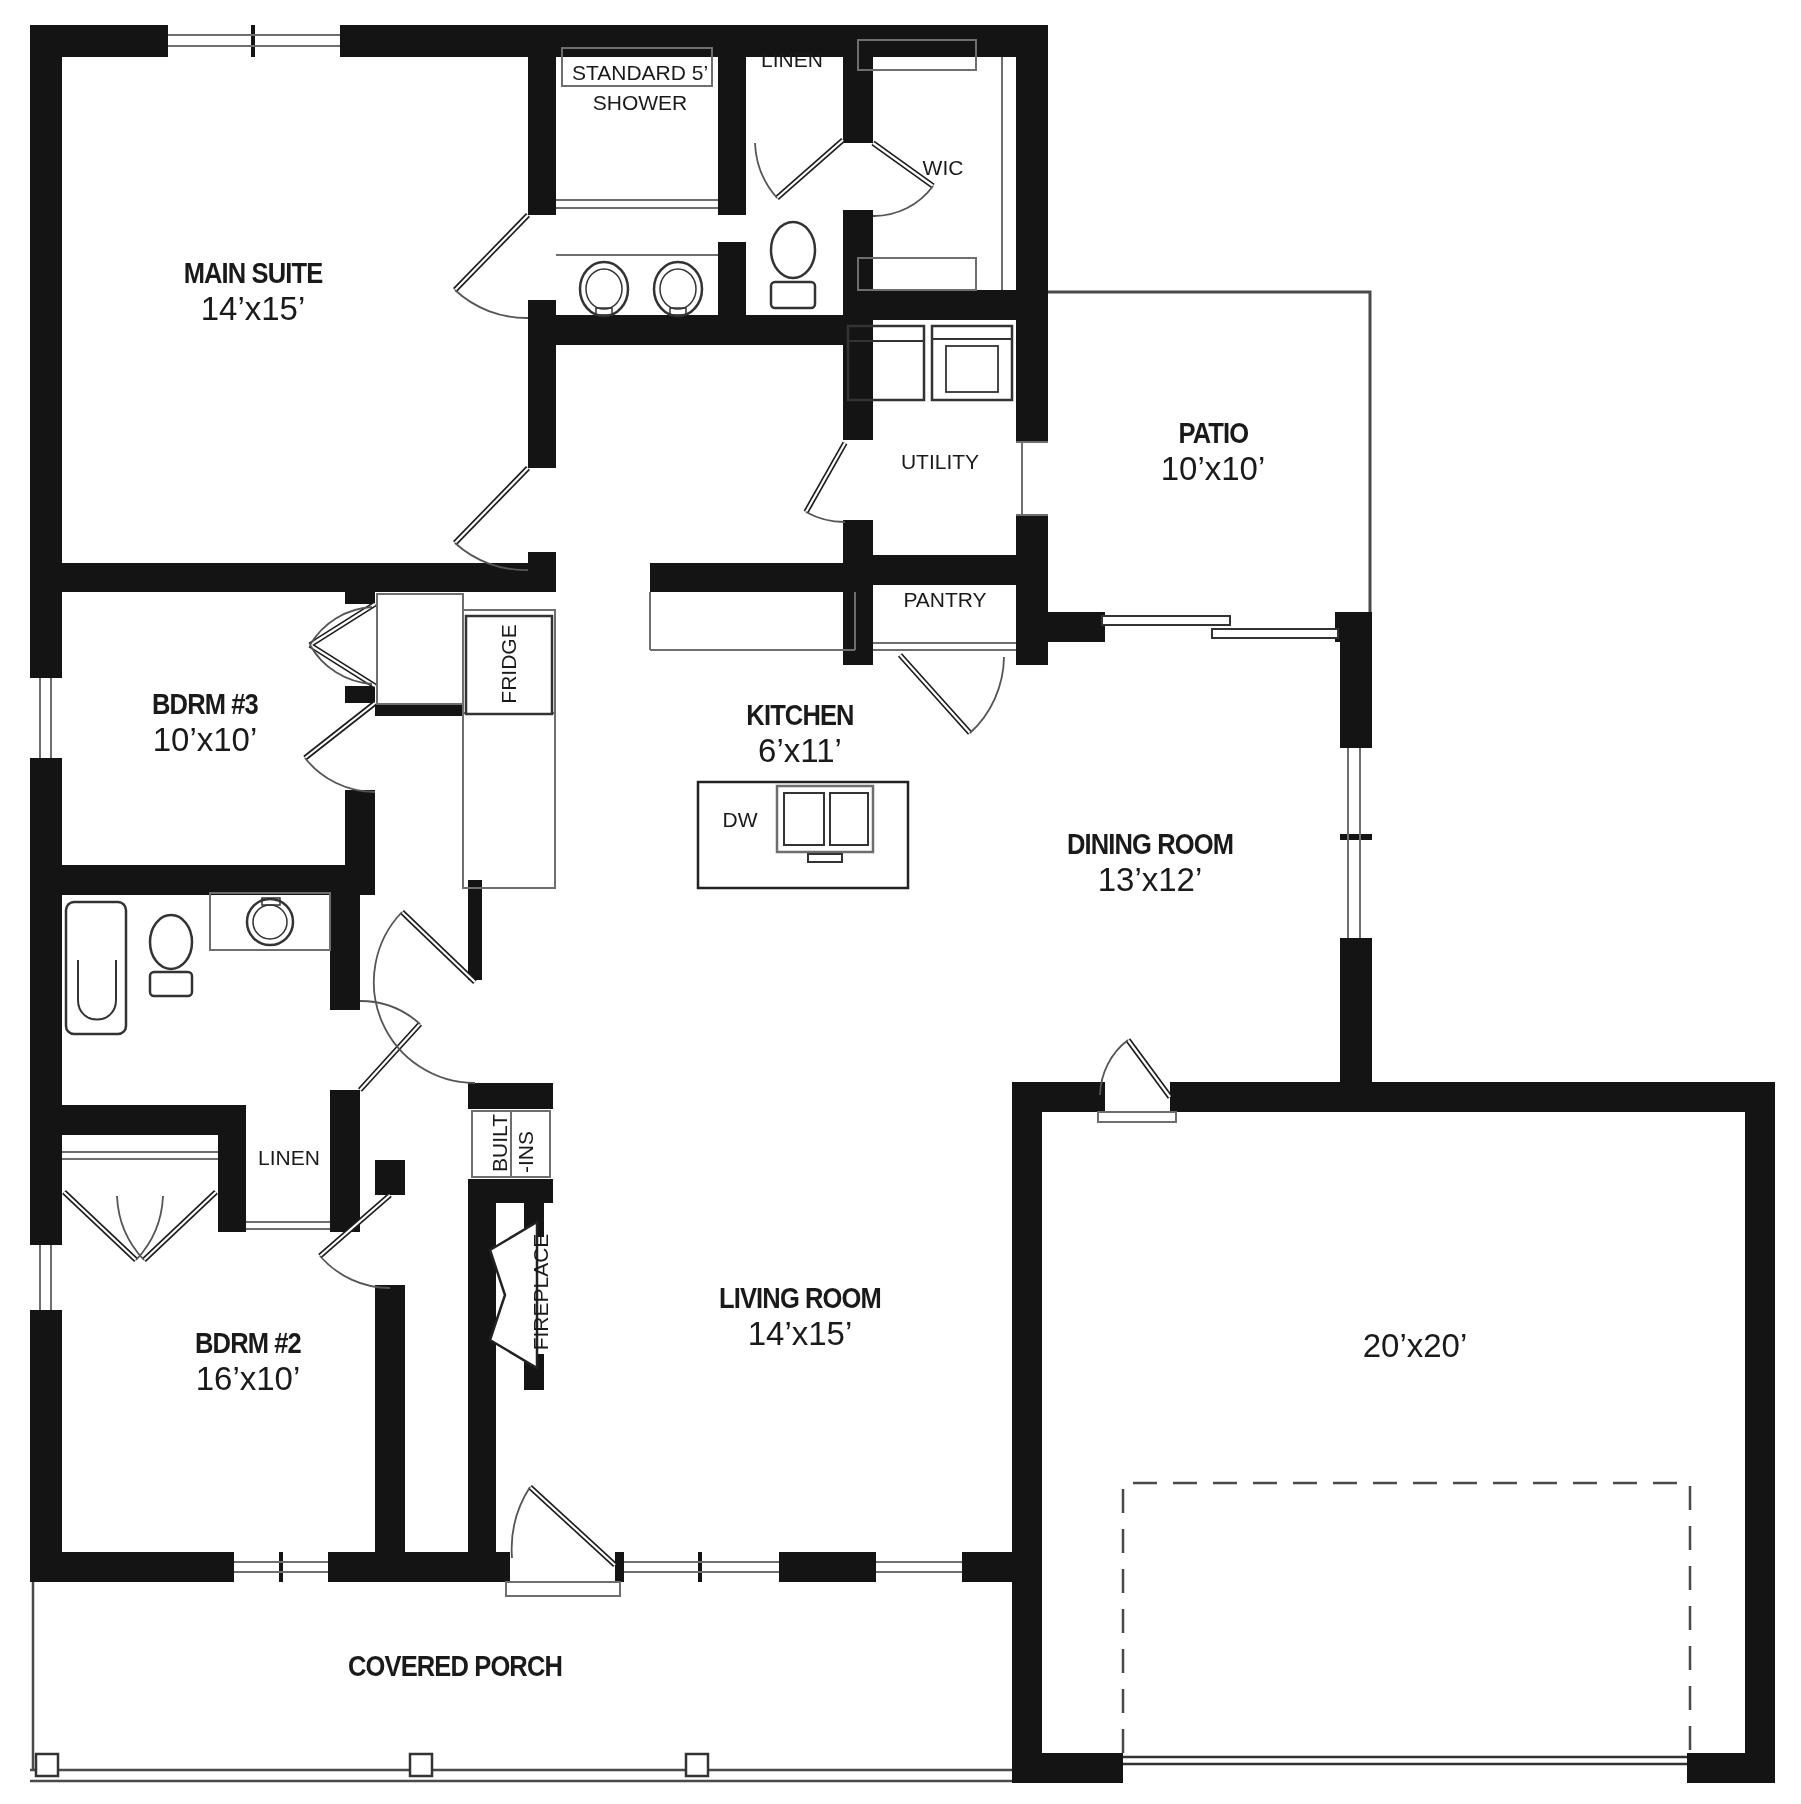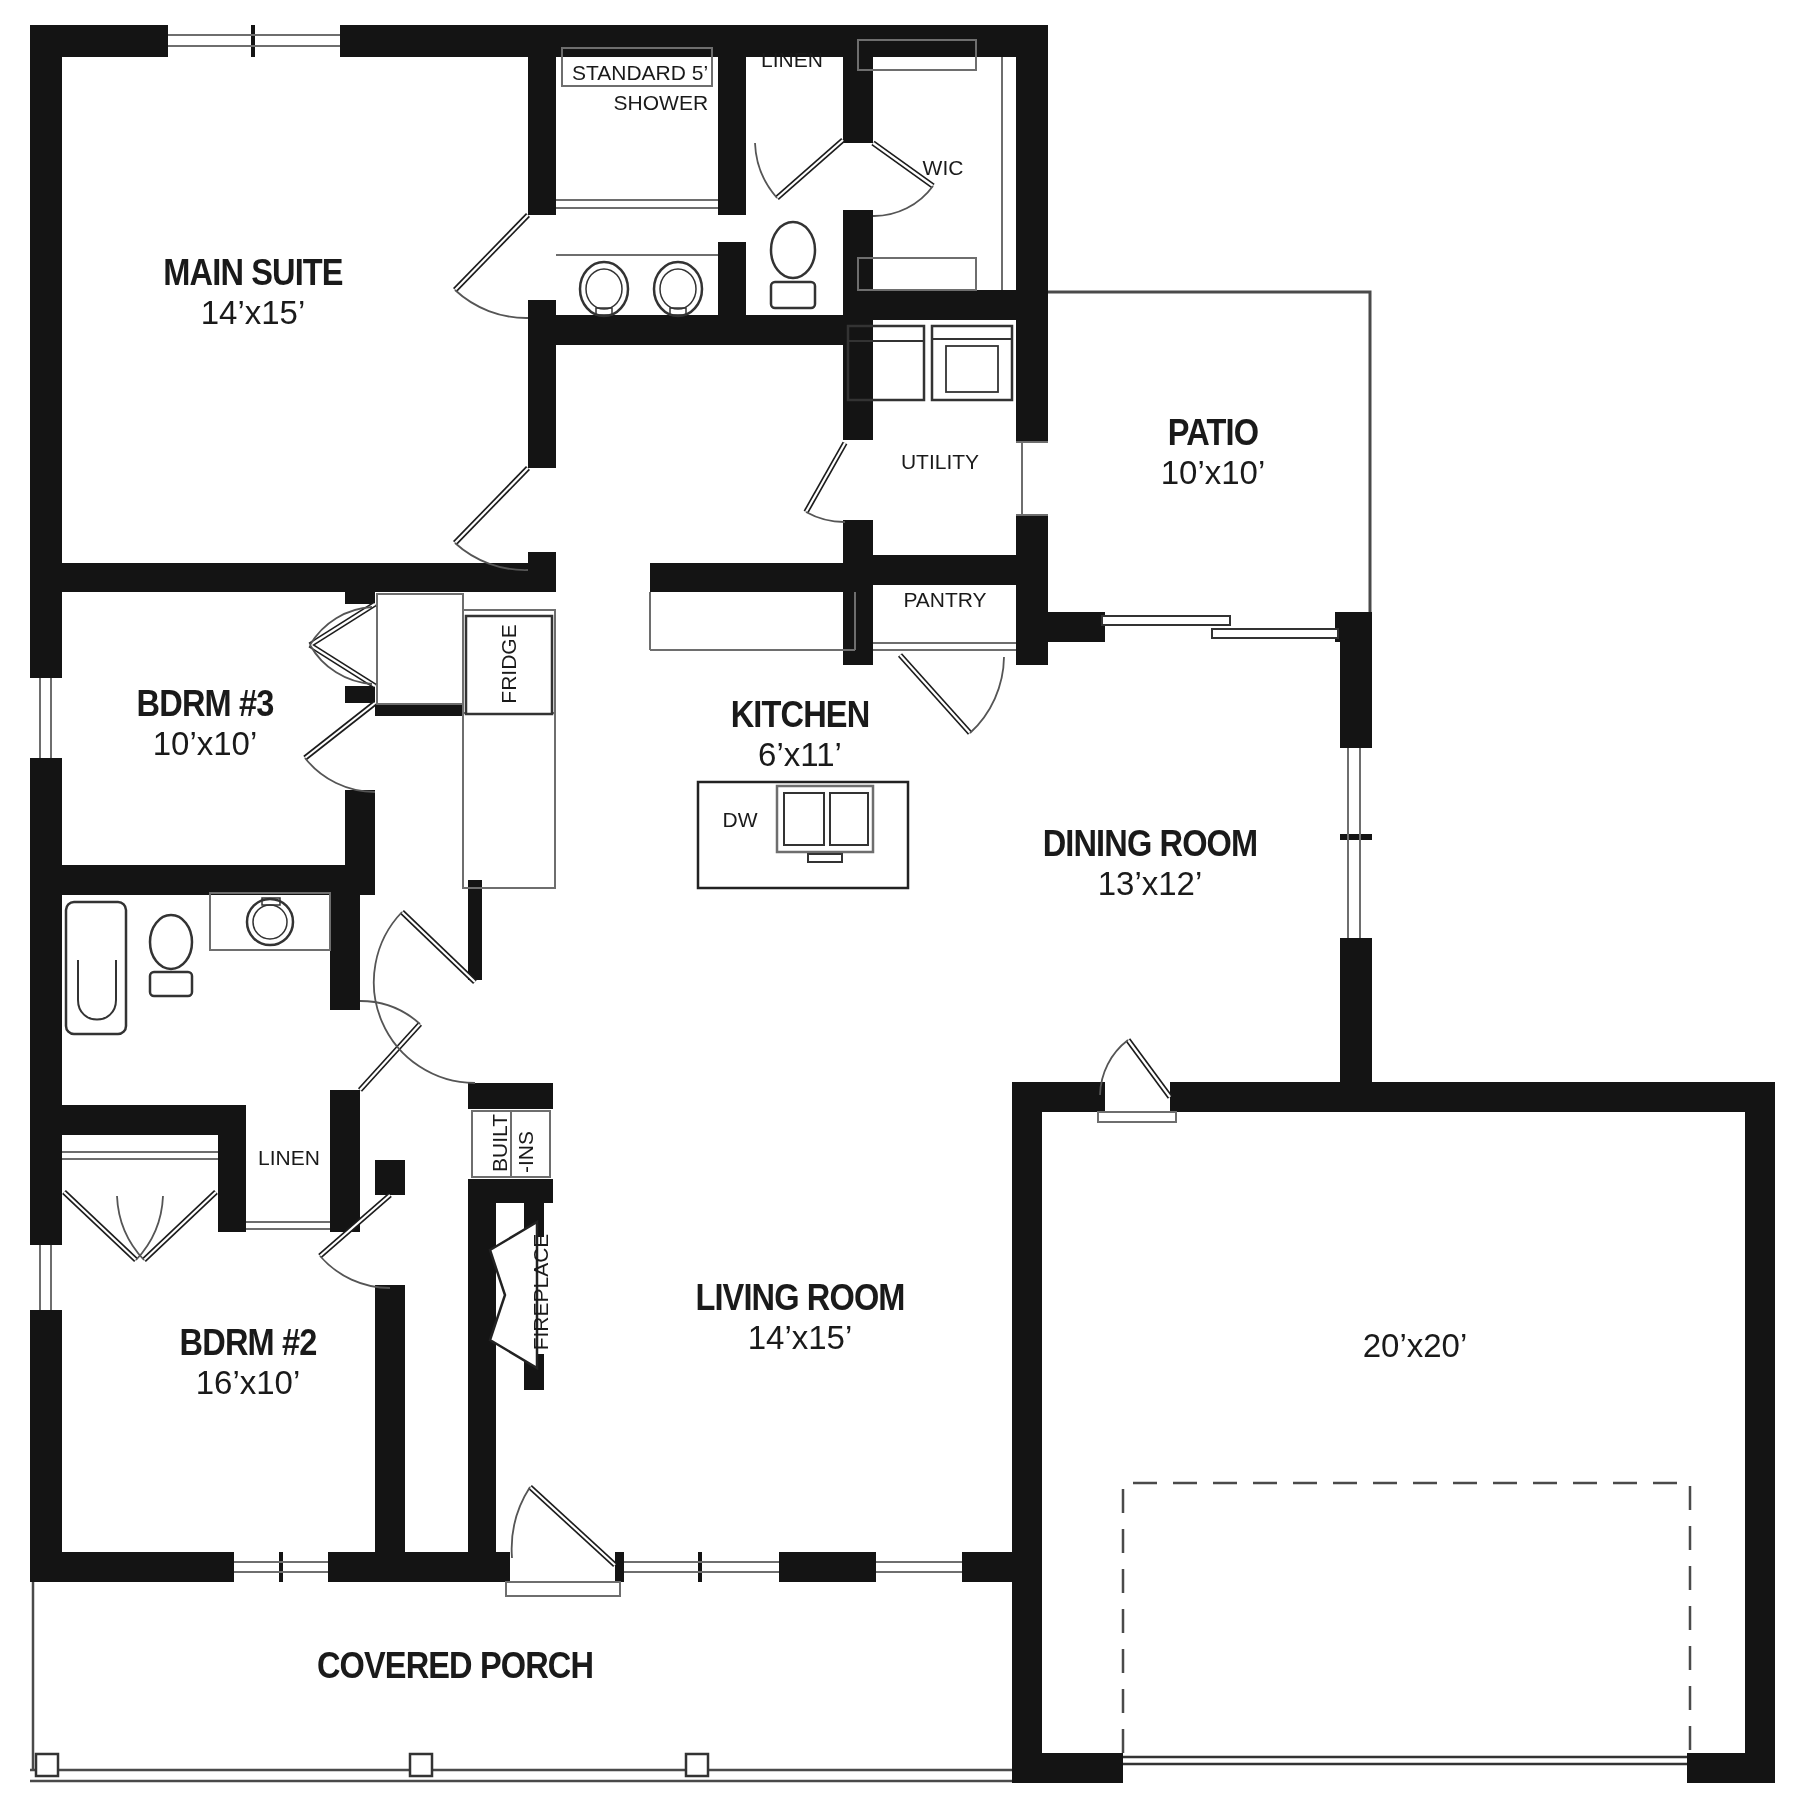--- a/index.html
+++ b/index.html
@@ -4,27 +4,27 @@
 <style>
   :root{
     --walls:#141414; --fixtures:#6e6e6e; --text:#1a1a1a; --bg:#ffffff;
   }
   html,body{margin:0;padding:0;background:var(--bg);}
   .sheet{position:relative;width:1801px;height:1804px;background:var(--bg);overflow:hidden;
          font-family:"Liberation Sans",sans-serif;}
   .plan-svg{position:absolute;left:0;top:0;width:100%;height:100%;}
   .room-label{position:absolute;transform:translate(-50%,-50%);text-align:center;
               color:var(--text);white-space:nowrap;z-index:5;}
-  .room-title{font-weight:700;font-size:37px;line-height:1.04;letter-spacing:-1px;}
+  .room-title{font-weight:700;font-size:29px;line-height:1.04;letter-spacing:-1px;}
   .room-title span{display:inline-block;transform:scaleX(.88);}
   .room-dims{font-weight:400;font-size:33px;line-height:1.3;letter-spacing:0;}
   .small-label{position:absolute;transform:translate(-50%,-50%);font-size:21px;
                color:var(--text);white-space:nowrap;z-index:5;}
   .small-label.rot{transform:translate(-50%,-50%) rotate(-90deg);}
-  .two-line{line-height:1.45;text-align:right;}
+  .two-line{line-height:1.45;text-align:center;}
 </style>
 </head>
 <body>
 
 <div class="sheet">
 
 <svg class="plan-svg" viewBox="0 0 1801 1804" aria-hidden="true">
 
   <g fill="#141414" stroke="none">
 

